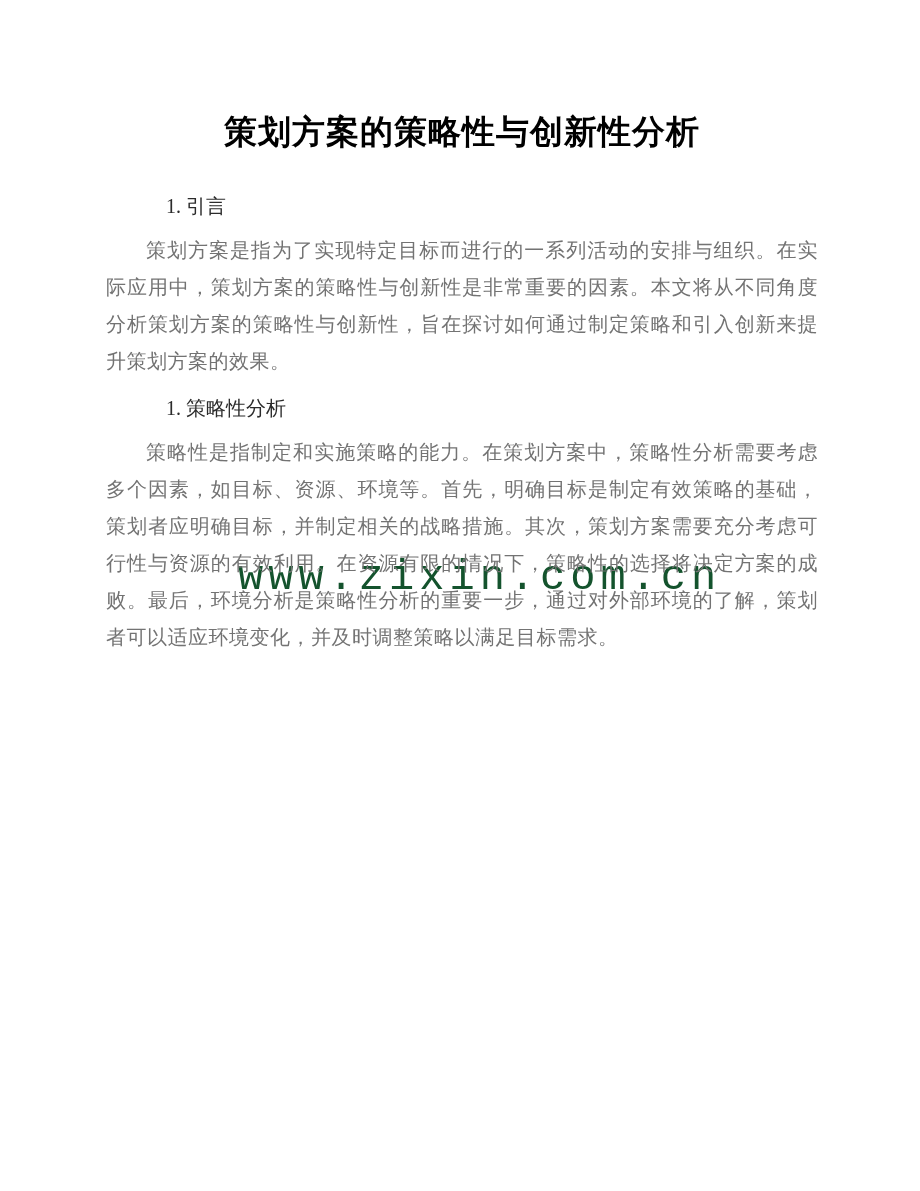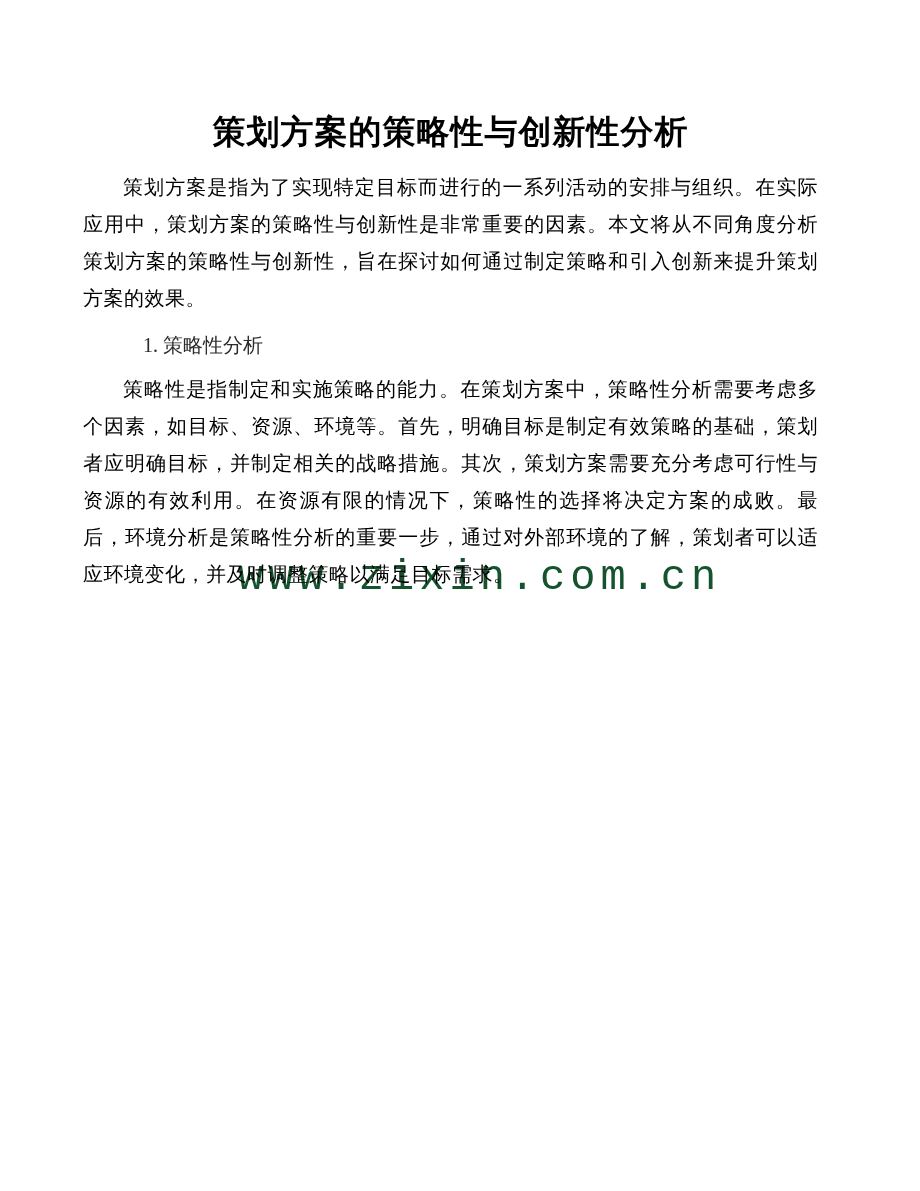--- a/index.html
+++ b/index.html
@@ -13,21 +13,21 @@
     height: 1191px;
     margin: 0 auto;
     background: #ffffff;
     overflow: hidden;
     font-family: "Liberation Serif", "DejaVu Serif", serif;
     color: #2b2b2b;
   }
   .content {
     position: relative;
     z-index: 1;
-    padding: 0 102px 0 83px;
+    padding: 0 102px 0 106px;
     box-sizing: border-box;
   }
   .doc-title {
     margin: 108px 0 0 0;
     text-align: center;
     font-family: "Liberation Sans", "DejaVu Sans", sans-serif;
     font-weight: bold;
     font-size: 33px;
     line-height: 48px;
     color: #000000;
@@ -43,21 +43,21 @@
   .section-heading.first {
     margin-top: 37px;
   }
   .para {
     margin: 13px 0 0 0;
     font-size: 20px;
     line-height: 37px;
     text-align: justify;
     text-justify: inter-character;
     text-indent: 2em;
-    color: #000000;
+    color: #737373;
     letter-spacing: 0.5px;
   }
   .watermark {
     position: absolute;
     z-index: 0;
     top: 556px;
     left: 222px;
     font-family: Liberation Mono, monospace;
     font-size: 42px;
     line-height: 44px;
@@ -73,20 +73,21 @@
 
 <div class="page">
 
   <div class="watermark">www.zixin.com.cn</div>
 
   <div class="content">
 
     <h1 class="doc-title">策划方案的策略性与创新性分析</h1>
 
     <div>
+      <h2 class="section-heading first">1. 引言</h2>
       <p class="para">策划方案是指为了实现特定目标而进行的一系列活动的安排与组织。在实际应用中，策划方案的策略性与创新性是非常重要的因素。本文将从不同角度分析策划方案的策略性与创新性，旨在探讨如何通过制定策略和引入创新来提升策划方案的效果。</p>
     </div>
 
     <div>
       <h2 class="section-heading">1. 策略性分析</h2>
       <p class="para">策略性是指制定和实施策略的能力。在策划方案中，策略性分析需要考虑多个因素，如目标、资源、环境等。首先，明确目标是制定有效策略的基础，策划者应明确目标，并制定相关的战略措施。其次，策划方案需要充分考虑可行性与资源的有效利用。在资源有限的情况下，策略性的选择将决定方案的成败。最后，环境分析是策略性分析的重要一步，通过对外部环境的了解，策划者可以适应环境变化，并及时调整策略以满足目标需求。</p>
     </div>
 
 
     <div>

